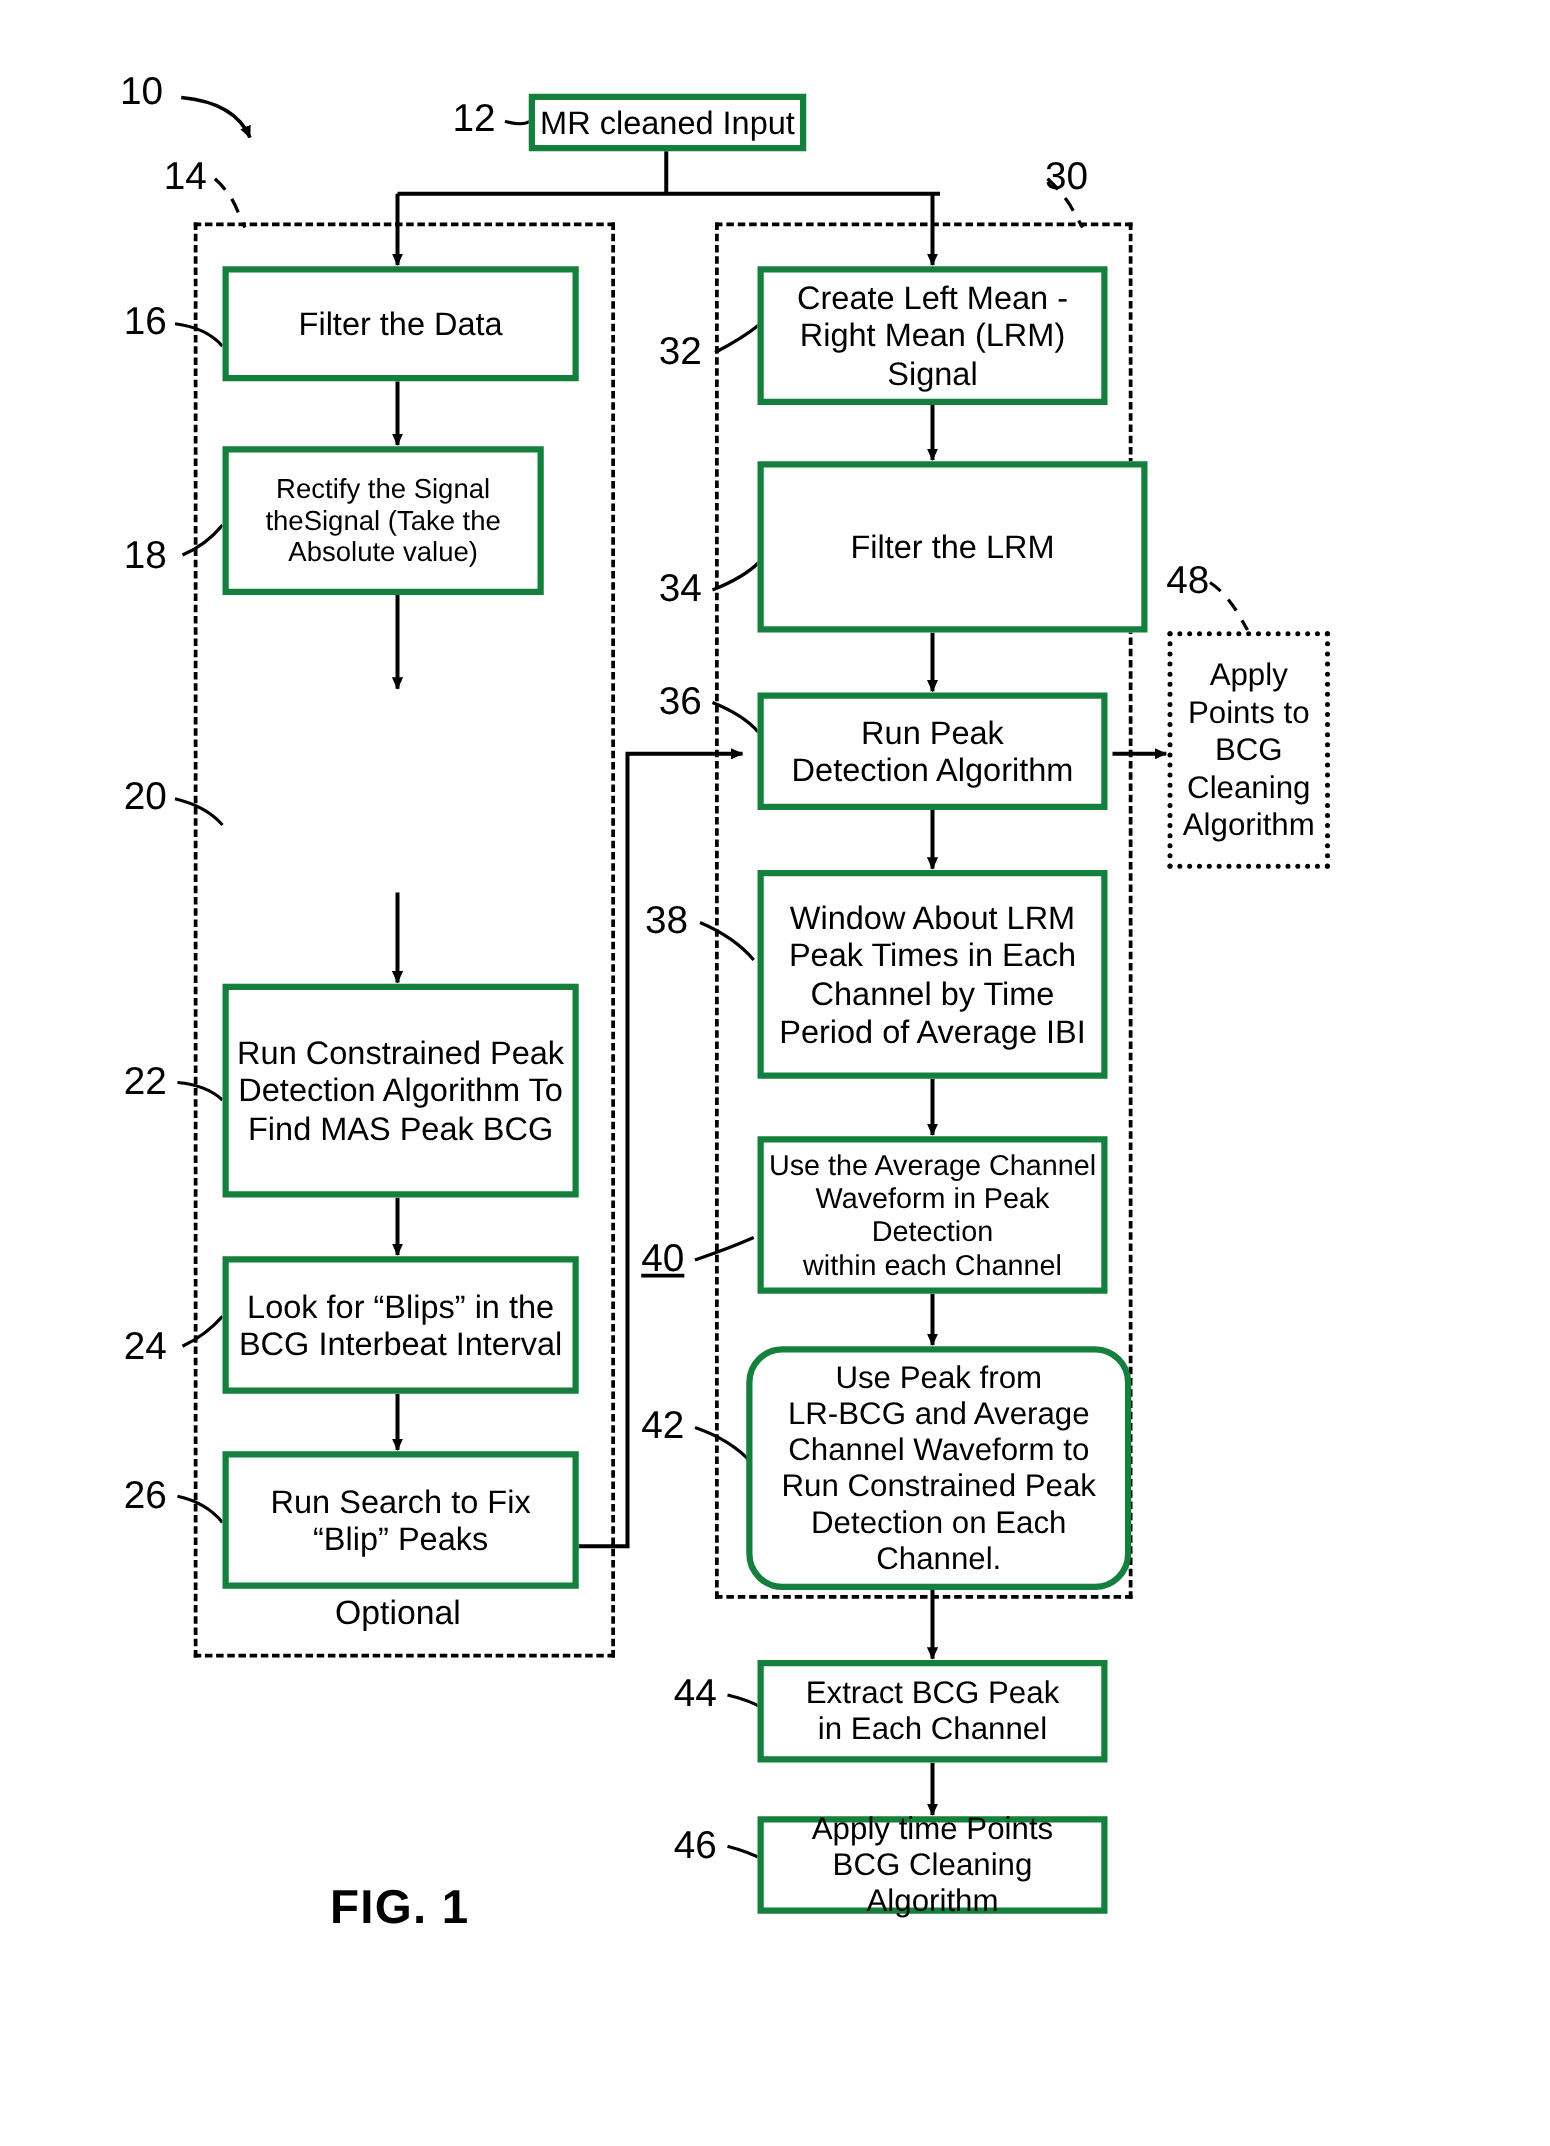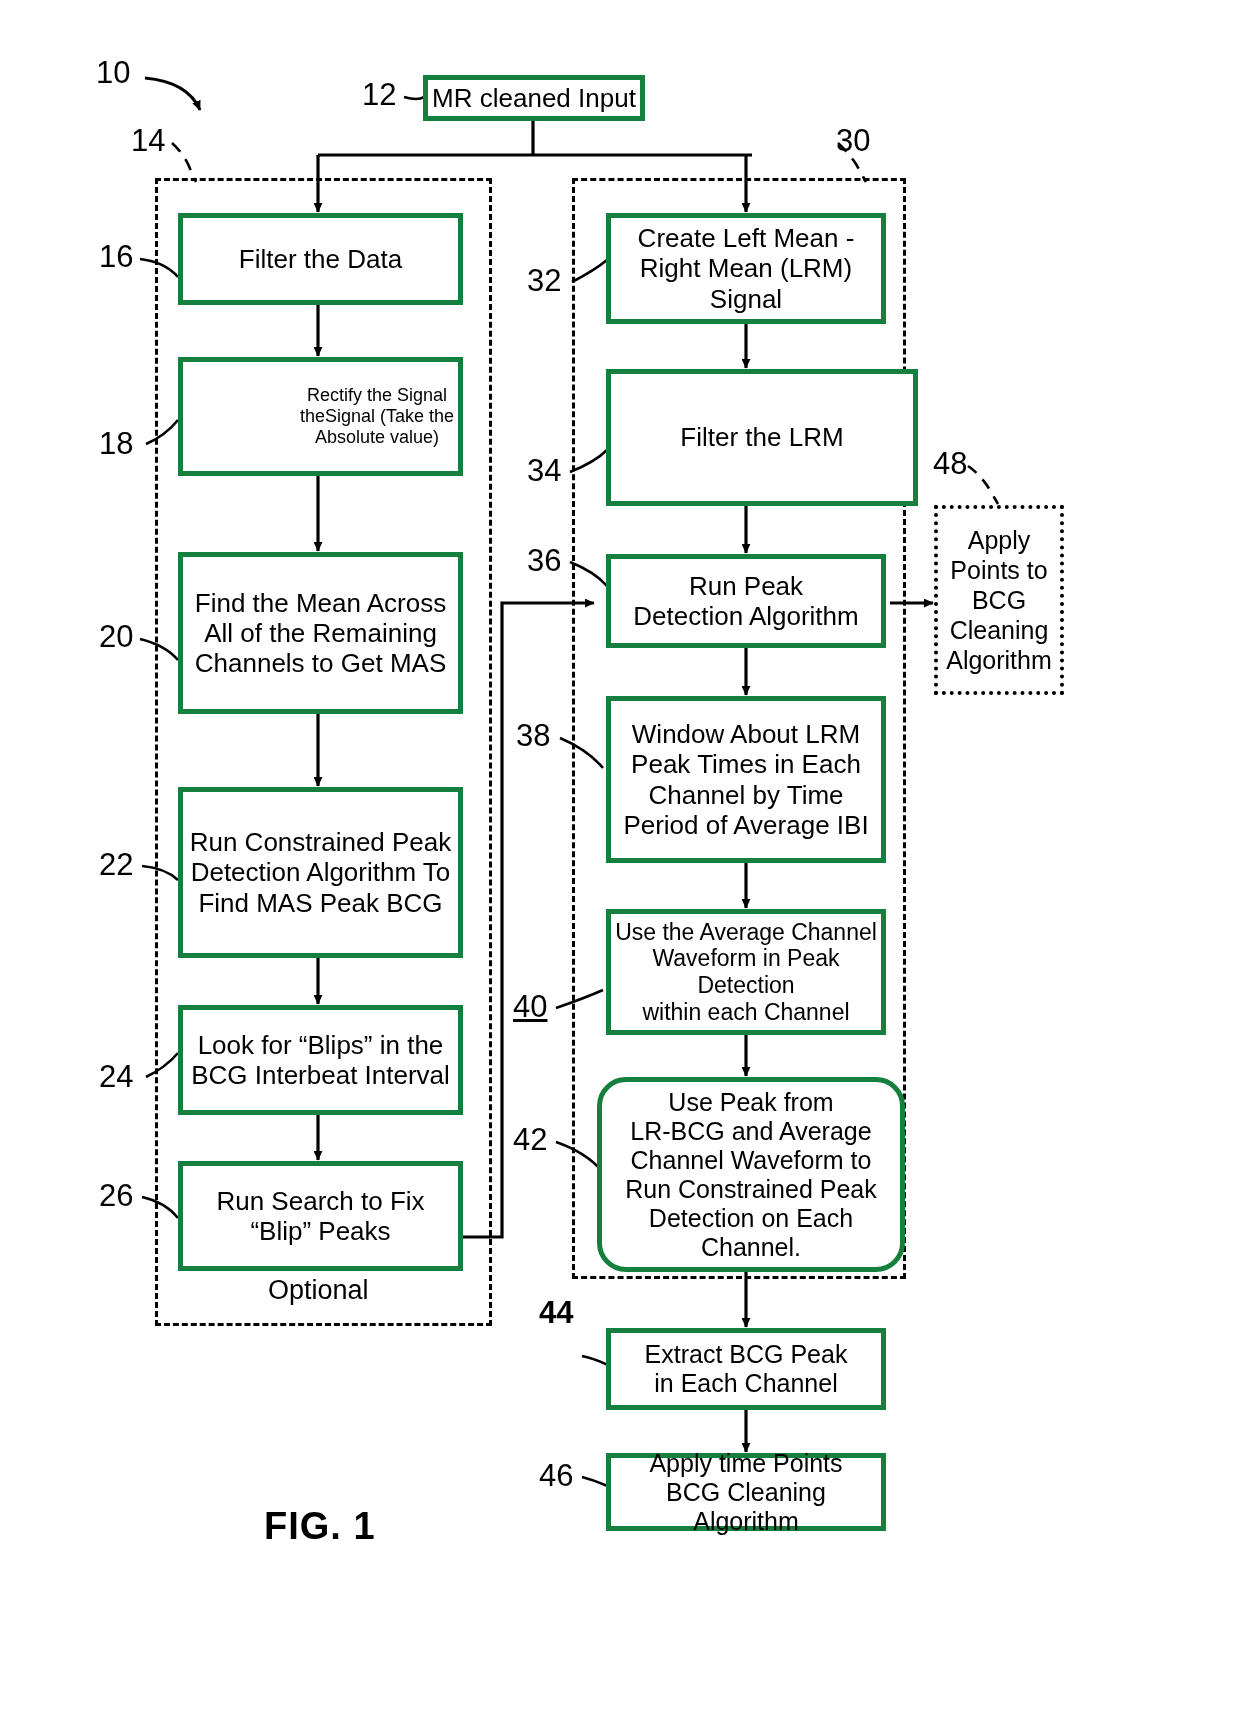--- a/index.html
+++ b/index.html
@@ -154,31 +154,26 @@
   <div class="group" style="left:572px; top:178px; width:334px; height:1101px;"></div>
 
   <div class="box" style="left:423px; top:75px; width:222px; height:46px; font-size:26px;">
     <span class="txt">MR cleaned Input</span>
   </div>
 
   <div class="box" style="left:178px; top:213px; width:285px; height:92px; font-size:26px;">
     <span class="txt">Filter the Data</span>
   </div>
 
-  <div class="box" style="left:178px; top:357px; width:285px; height:119px; font-size:18px;justify-content:flex-end;">
+  <div class="box" style="left:178px; top:357px; width:257px; height:119px; font-size:22px;">
     <span class="txt">Rectify the Signal
 theSignal (Take the
 Absolute value)</span>
   </div>
 
-  <div class="box" style="left:178px; top:552px; width:285px; height:162px; font-size:26px;">
-    <span class="txt">Find the Mean Across
-All of the Remaining
-Channels to Get MAS</span>
-  </div>
 
   <div class="box" style="left:178px; top:787px; width:285px; height:171px; font-size:26px;">
     <span class="txt">Run Constrained Peak
 Detection Algorithm To
 Find MAS Peak BCG</span>
   </div>
 
   <div class="box" style="left:178px; top:1005px; width:285px; height:110px; font-size:26px;">
     <span class="txt">Look for “Blips” in the
 BCG Interbeat Interval</span>
@@ -253,19 +248,19 @@
   <div class="ref" style="left:99px;  top:849px;">22</div>
   <div class="ref" style="left:99px;  top:1061px;">24</div>
   <div class="ref" style="left:99px;  top:1180px;">26</div>
   <div class="ref" style="left:836px; top:125px;">30</div>
   <div class="ref" style="left:527px; top:265px;">32</div>
   <div class="ref" style="left:527px; top:455px;">34</div>
   <div class="ref" style="left:527px; top:545px;">36</div>
   <div class="ref" style="left:516px; top:720px;">38</div>
   <div class="ref" style="left:513px; top:991px;text-decoration:underline;">40</div>
   <div class="ref" style="left:513px; top:1124px;">42</div>
-  <div class="ref" style="left:539px; top:1297px;font-weight:bold;">44</div>
+  <div class="ref" style="left:539px; top:1339px;">44</div>
   <div class="ref" style="left:539px; top:1460px;">46</div>
   <div class="ref" style="left:933px; top:448px;">48</div>
 
   <div class="caption" style="left:264px; top:1505px;">FIG. 1</div>
 
 </div>
 
 </body></html>

